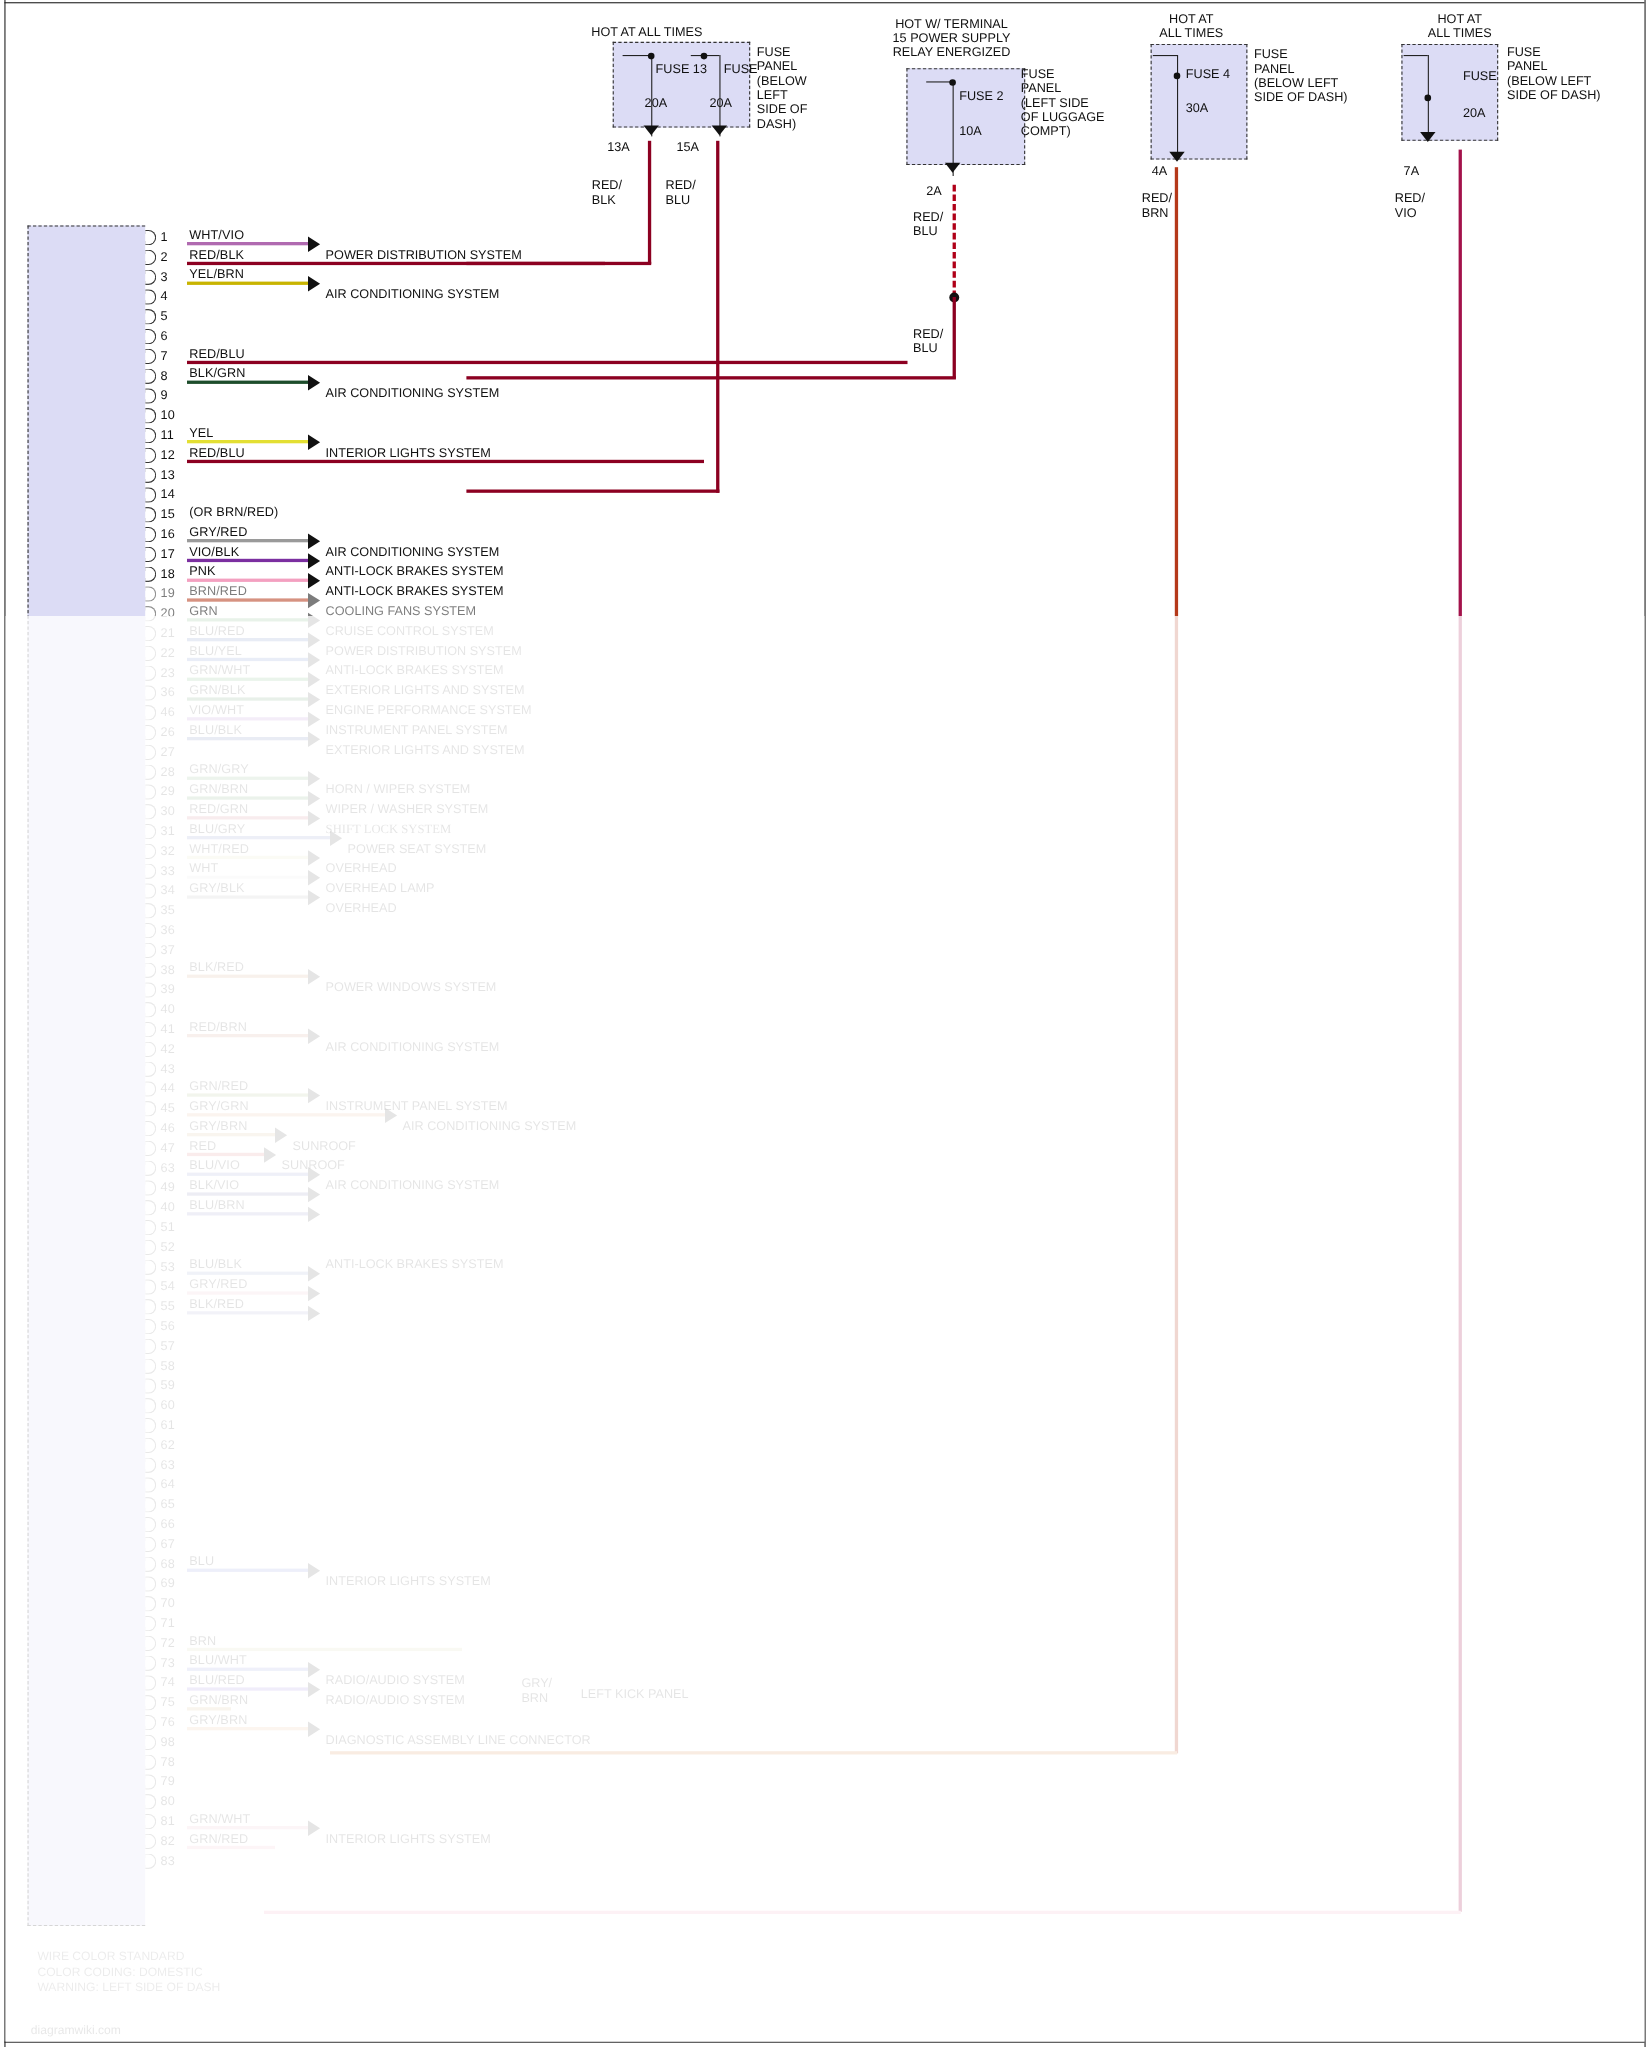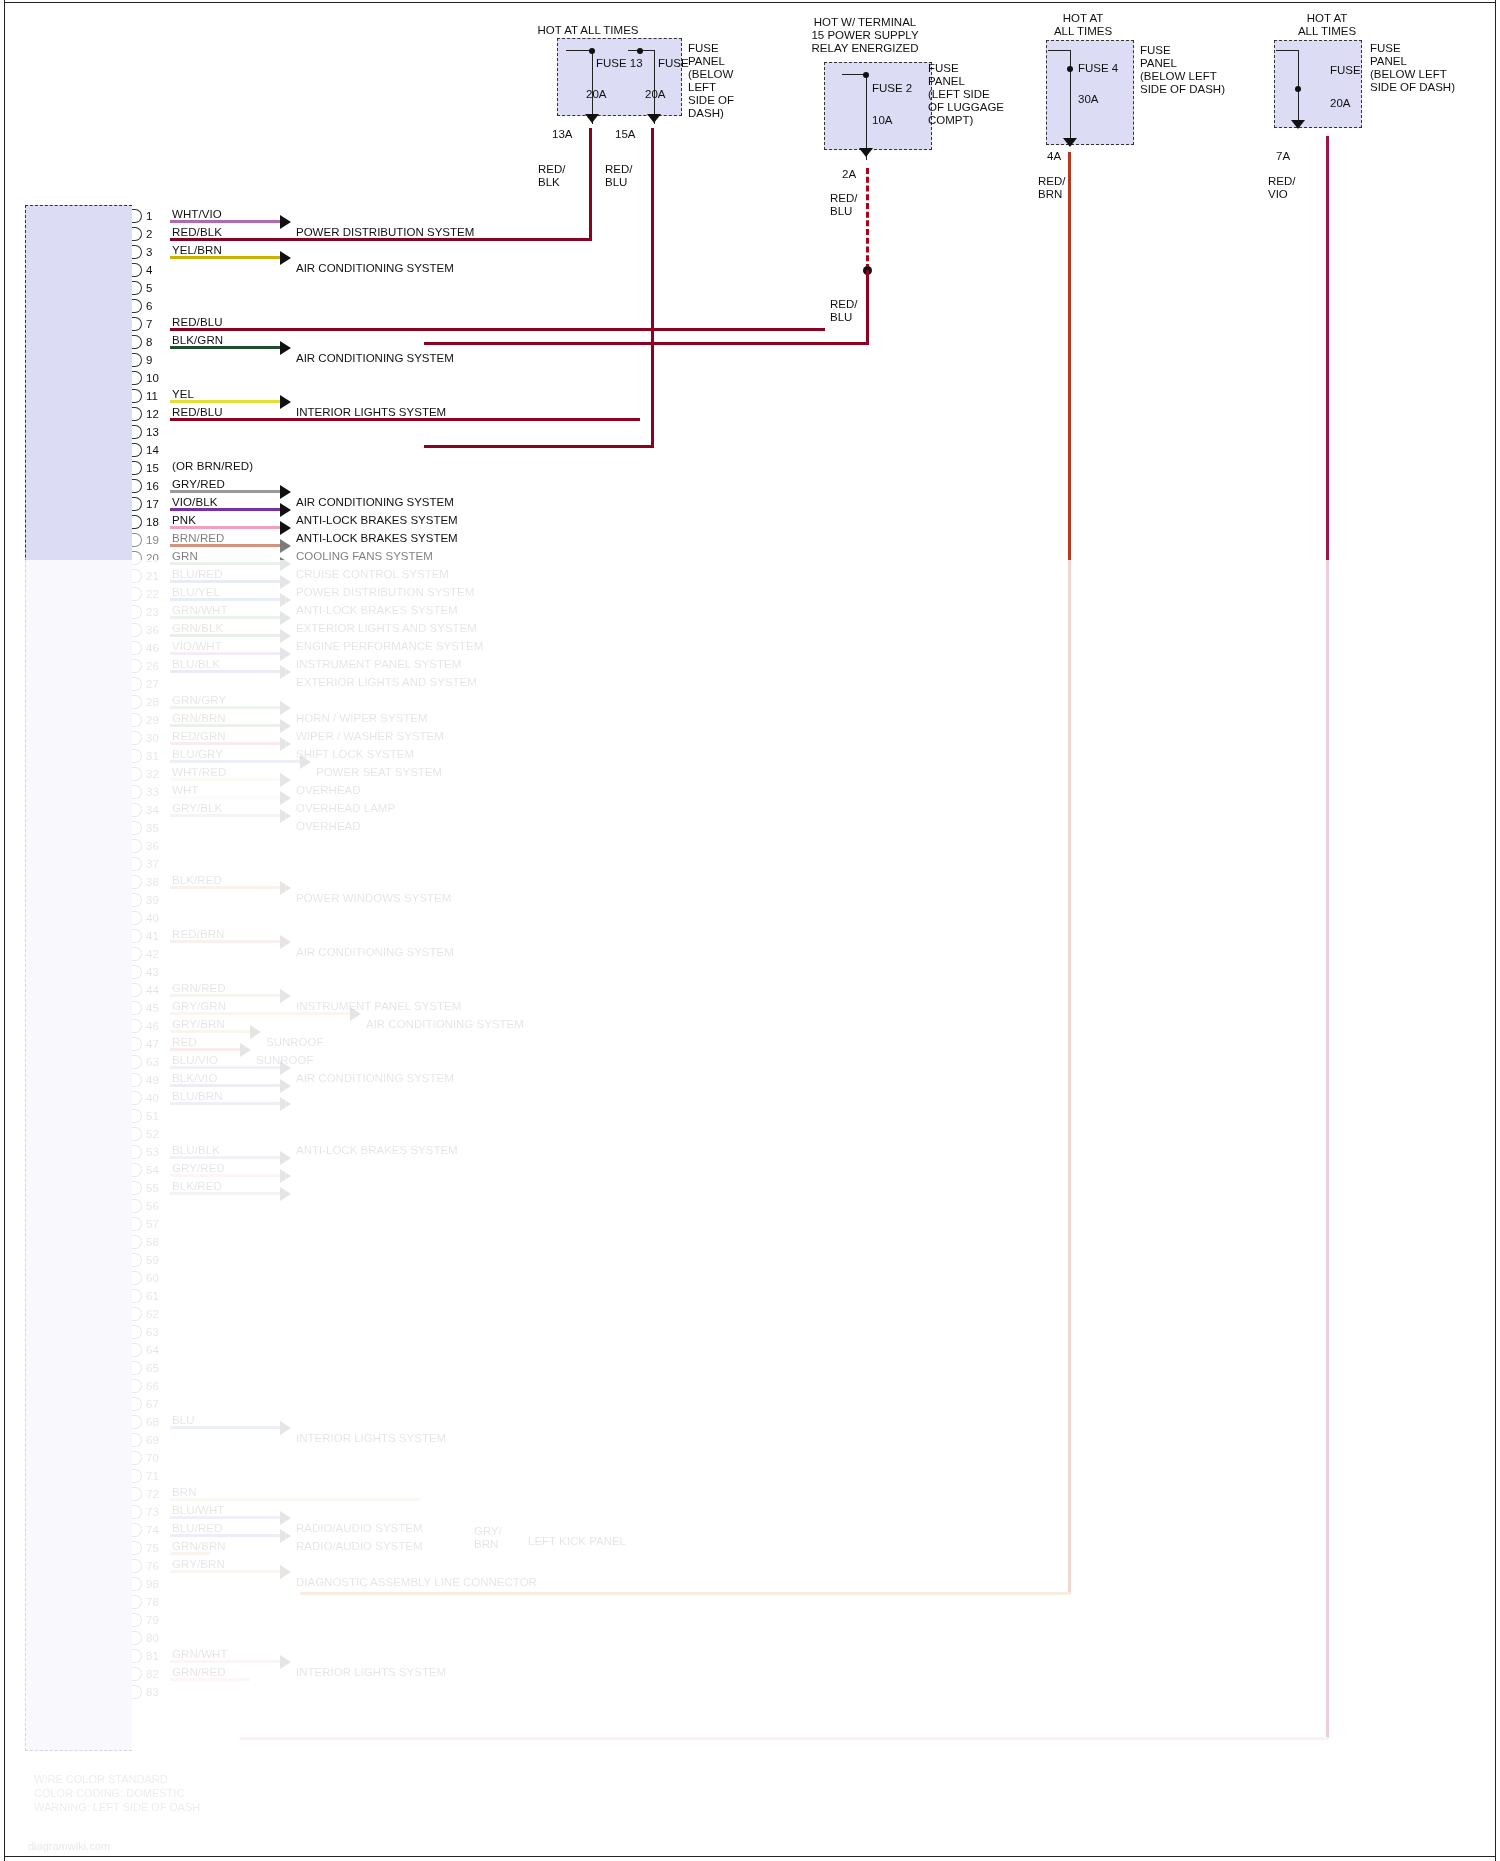--- a/index.html
+++ b/index.html
@@ -766,21 +766,21 @@
     <div class="arrow faded" style="left: 280px; top: 664.5px;"></div>
     <div class="dest faded" style="left: 296px; top: 664px;">EXTERIOR LIGHTS AND SYSTEM</div>
     <div class="wire faded" style="left: 170px; top: 706px; width: 110px; background: rgb(90, 154, 90);"></div>
     <div class="arrow faded" style="left: 280px; top: 700.5px;"></div>
     <div class="dest faded" style="left: 296px; top: 700px;">HORN / WIPER SYSTEM</div>
     <div class="wire faded" style="left: 170px; top: 724px; width: 110px; background: rgb(74, 138, 74);"></div>
     <div class="arrow faded" style="left: 280px; top: 718.5px;"></div>
     <div class="dest faded" style="left: 296px; top: 718px;">WIPER / WASHER SYSTEM</div>
     <div class="wire faded" style="left: 170px; top: 742px; width: 110px; background: rgb(192, 80, 96);"></div>
     <div class="arrow faded" style="left: 280px; top: 736.5px;"></div>
-    <div class="dest faded" style="left: 296px; top: 736px;">SHIFT LOCK SYSTEM</div>
+    <div class="dest faded" style="left: 296px; top: 736px; font-family: Liberation Serif, serif;">SHIFT LOCK SYSTEM</div>
     <div class="wire faded" style="left: 170px; top: 760px; width: 130px; background: rgb(90, 111, 176);"></div>
     <div class="arrow faded" style="left: 300px; top: 754.5px;"></div>
     <div class="dest faded" style="left: 316px; top: 754px;">POWER SEAT SYSTEM</div>
     <div class="wire faded" style="left: 170px; top: 778px; width: 110px; background: rgb(216, 216, 160);"></div>
     <div class="arrow faded" style="left: 280px; top: 772.5px;"></div>
     <div class="dest faded" style="left: 296px; top: 772px;">OVERHEAD</div>
     <div class="wire faded" style="left: 170px; top: 796px; width: 110px; background: rgb(220, 220, 220);"></div>
     <div class="arrow faded" style="left: 280px; top: 790.5px;"></div>
     <div class="dest faded" style="left: 296px; top: 790px;">OVERHEAD LAMP</div>
     <div class="wire faded" style="left: 170px; top: 814px; width: 110px; background: rgb(154, 154, 154);"></div>

